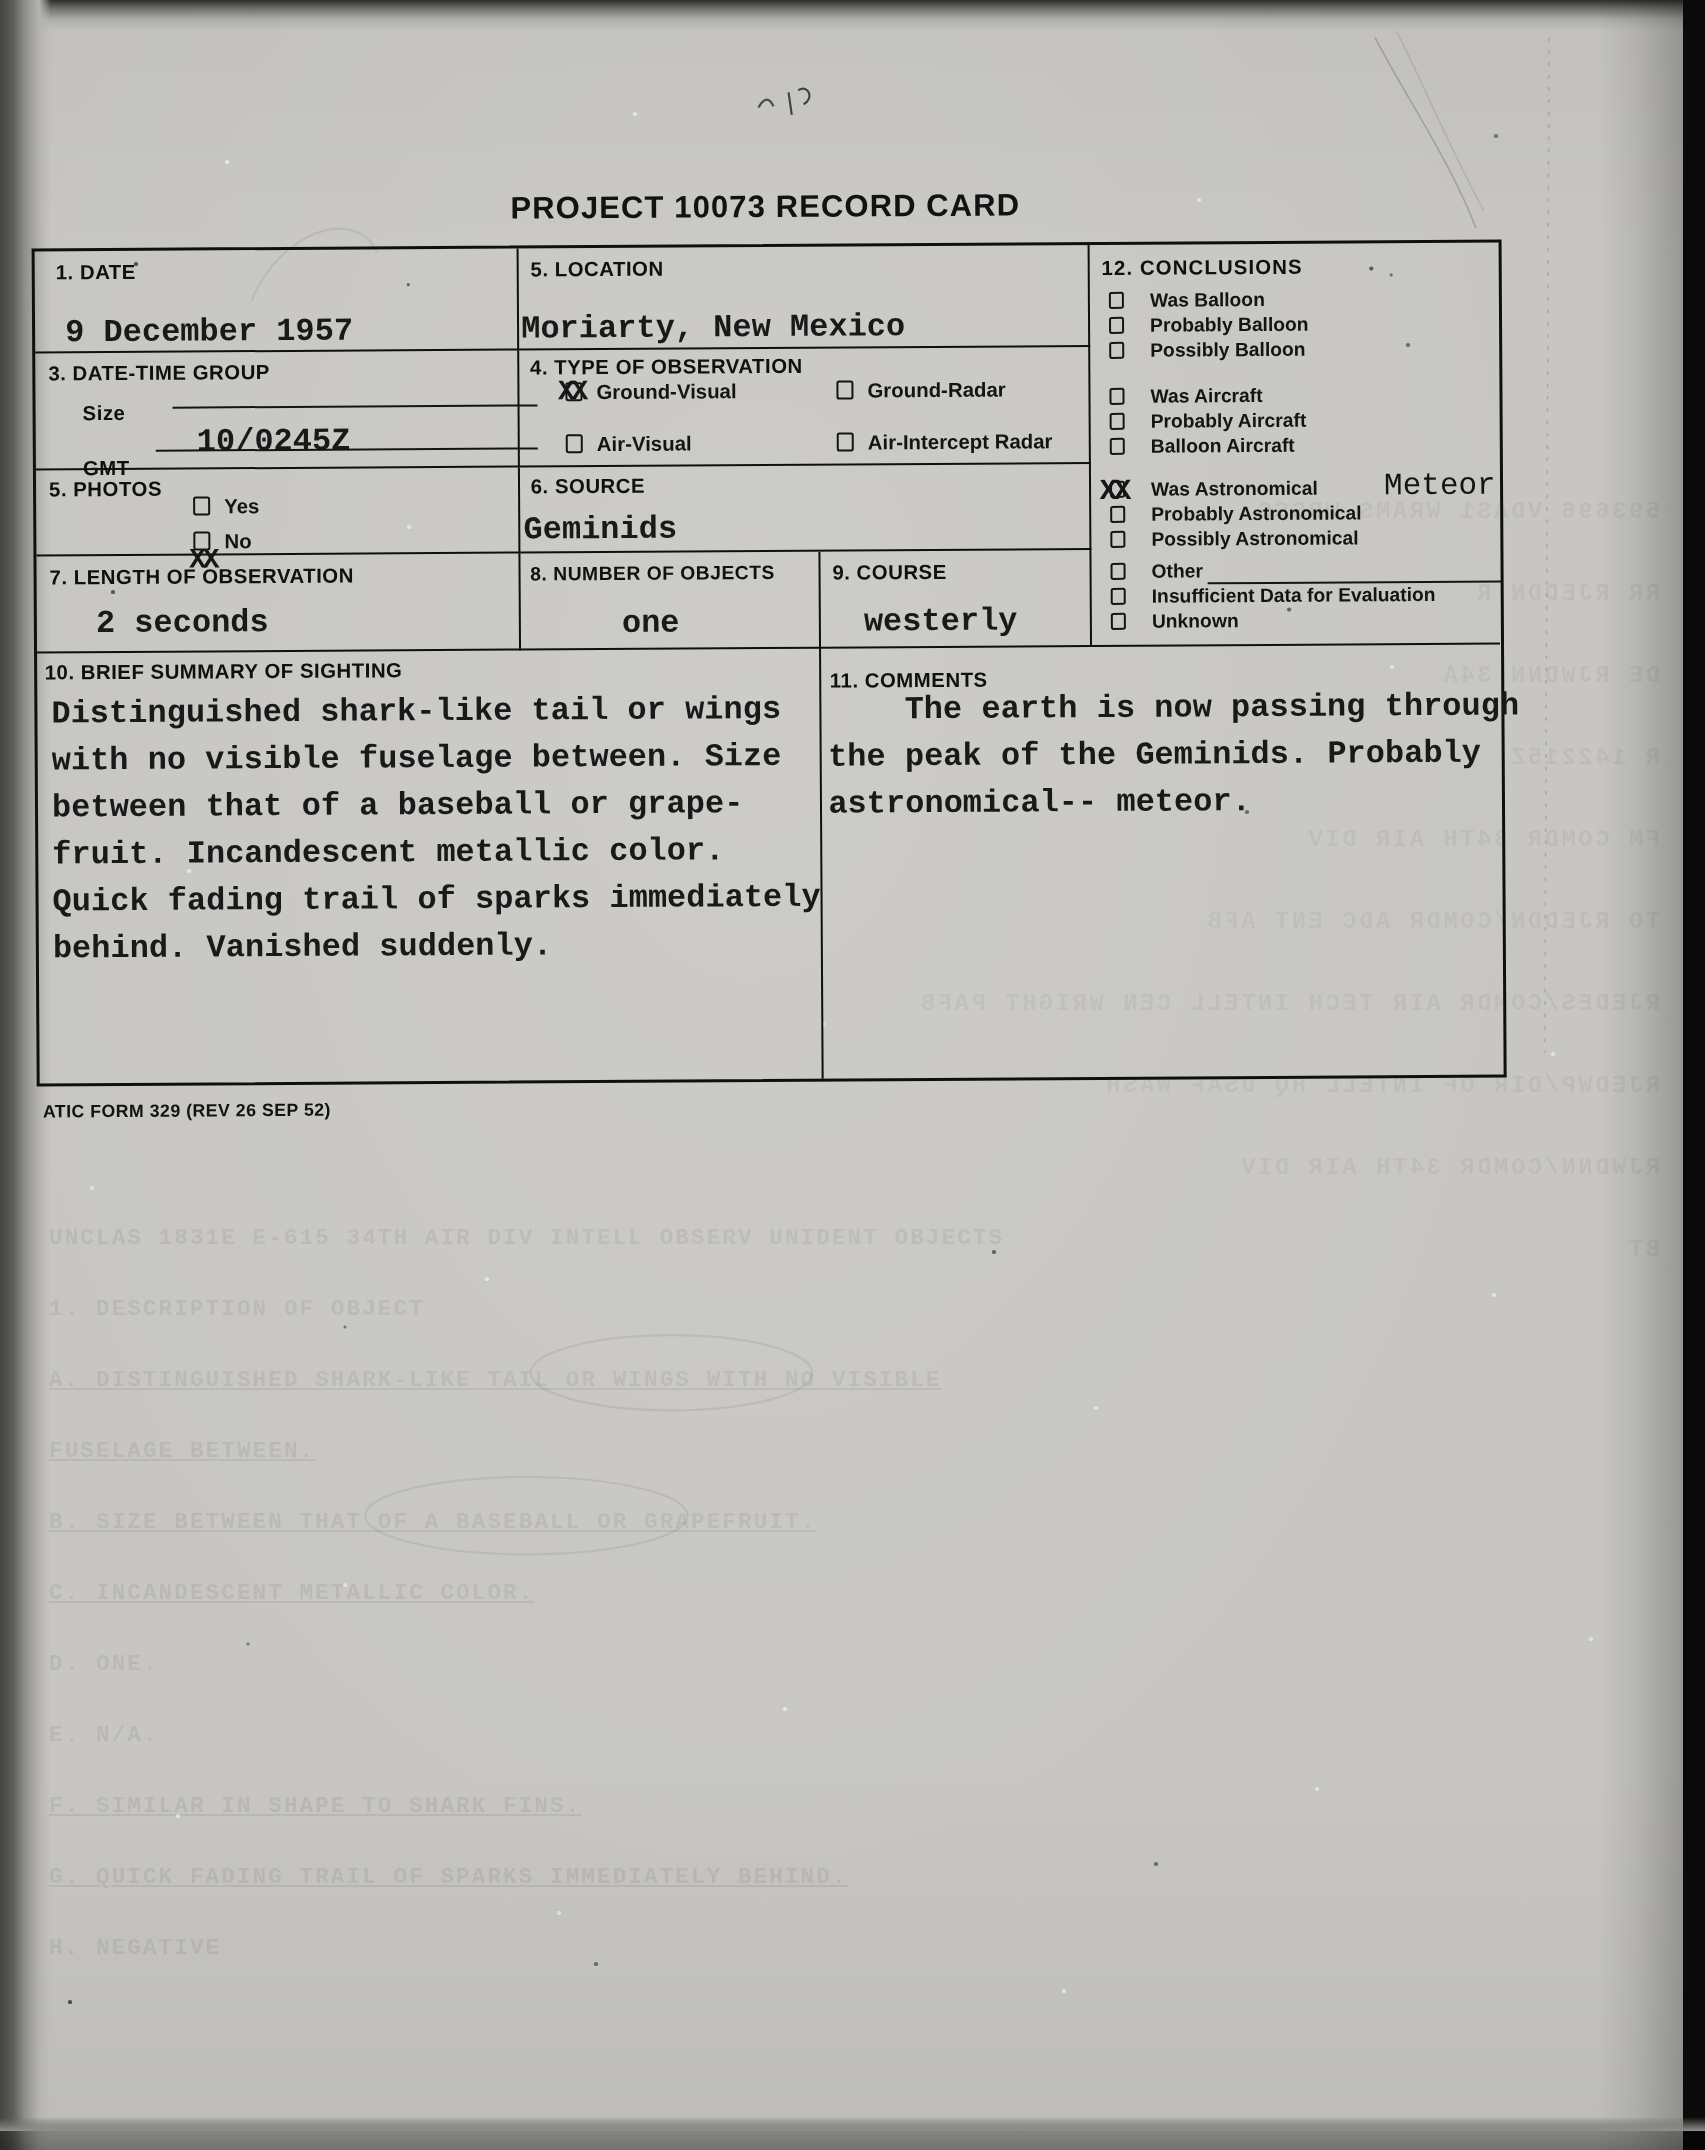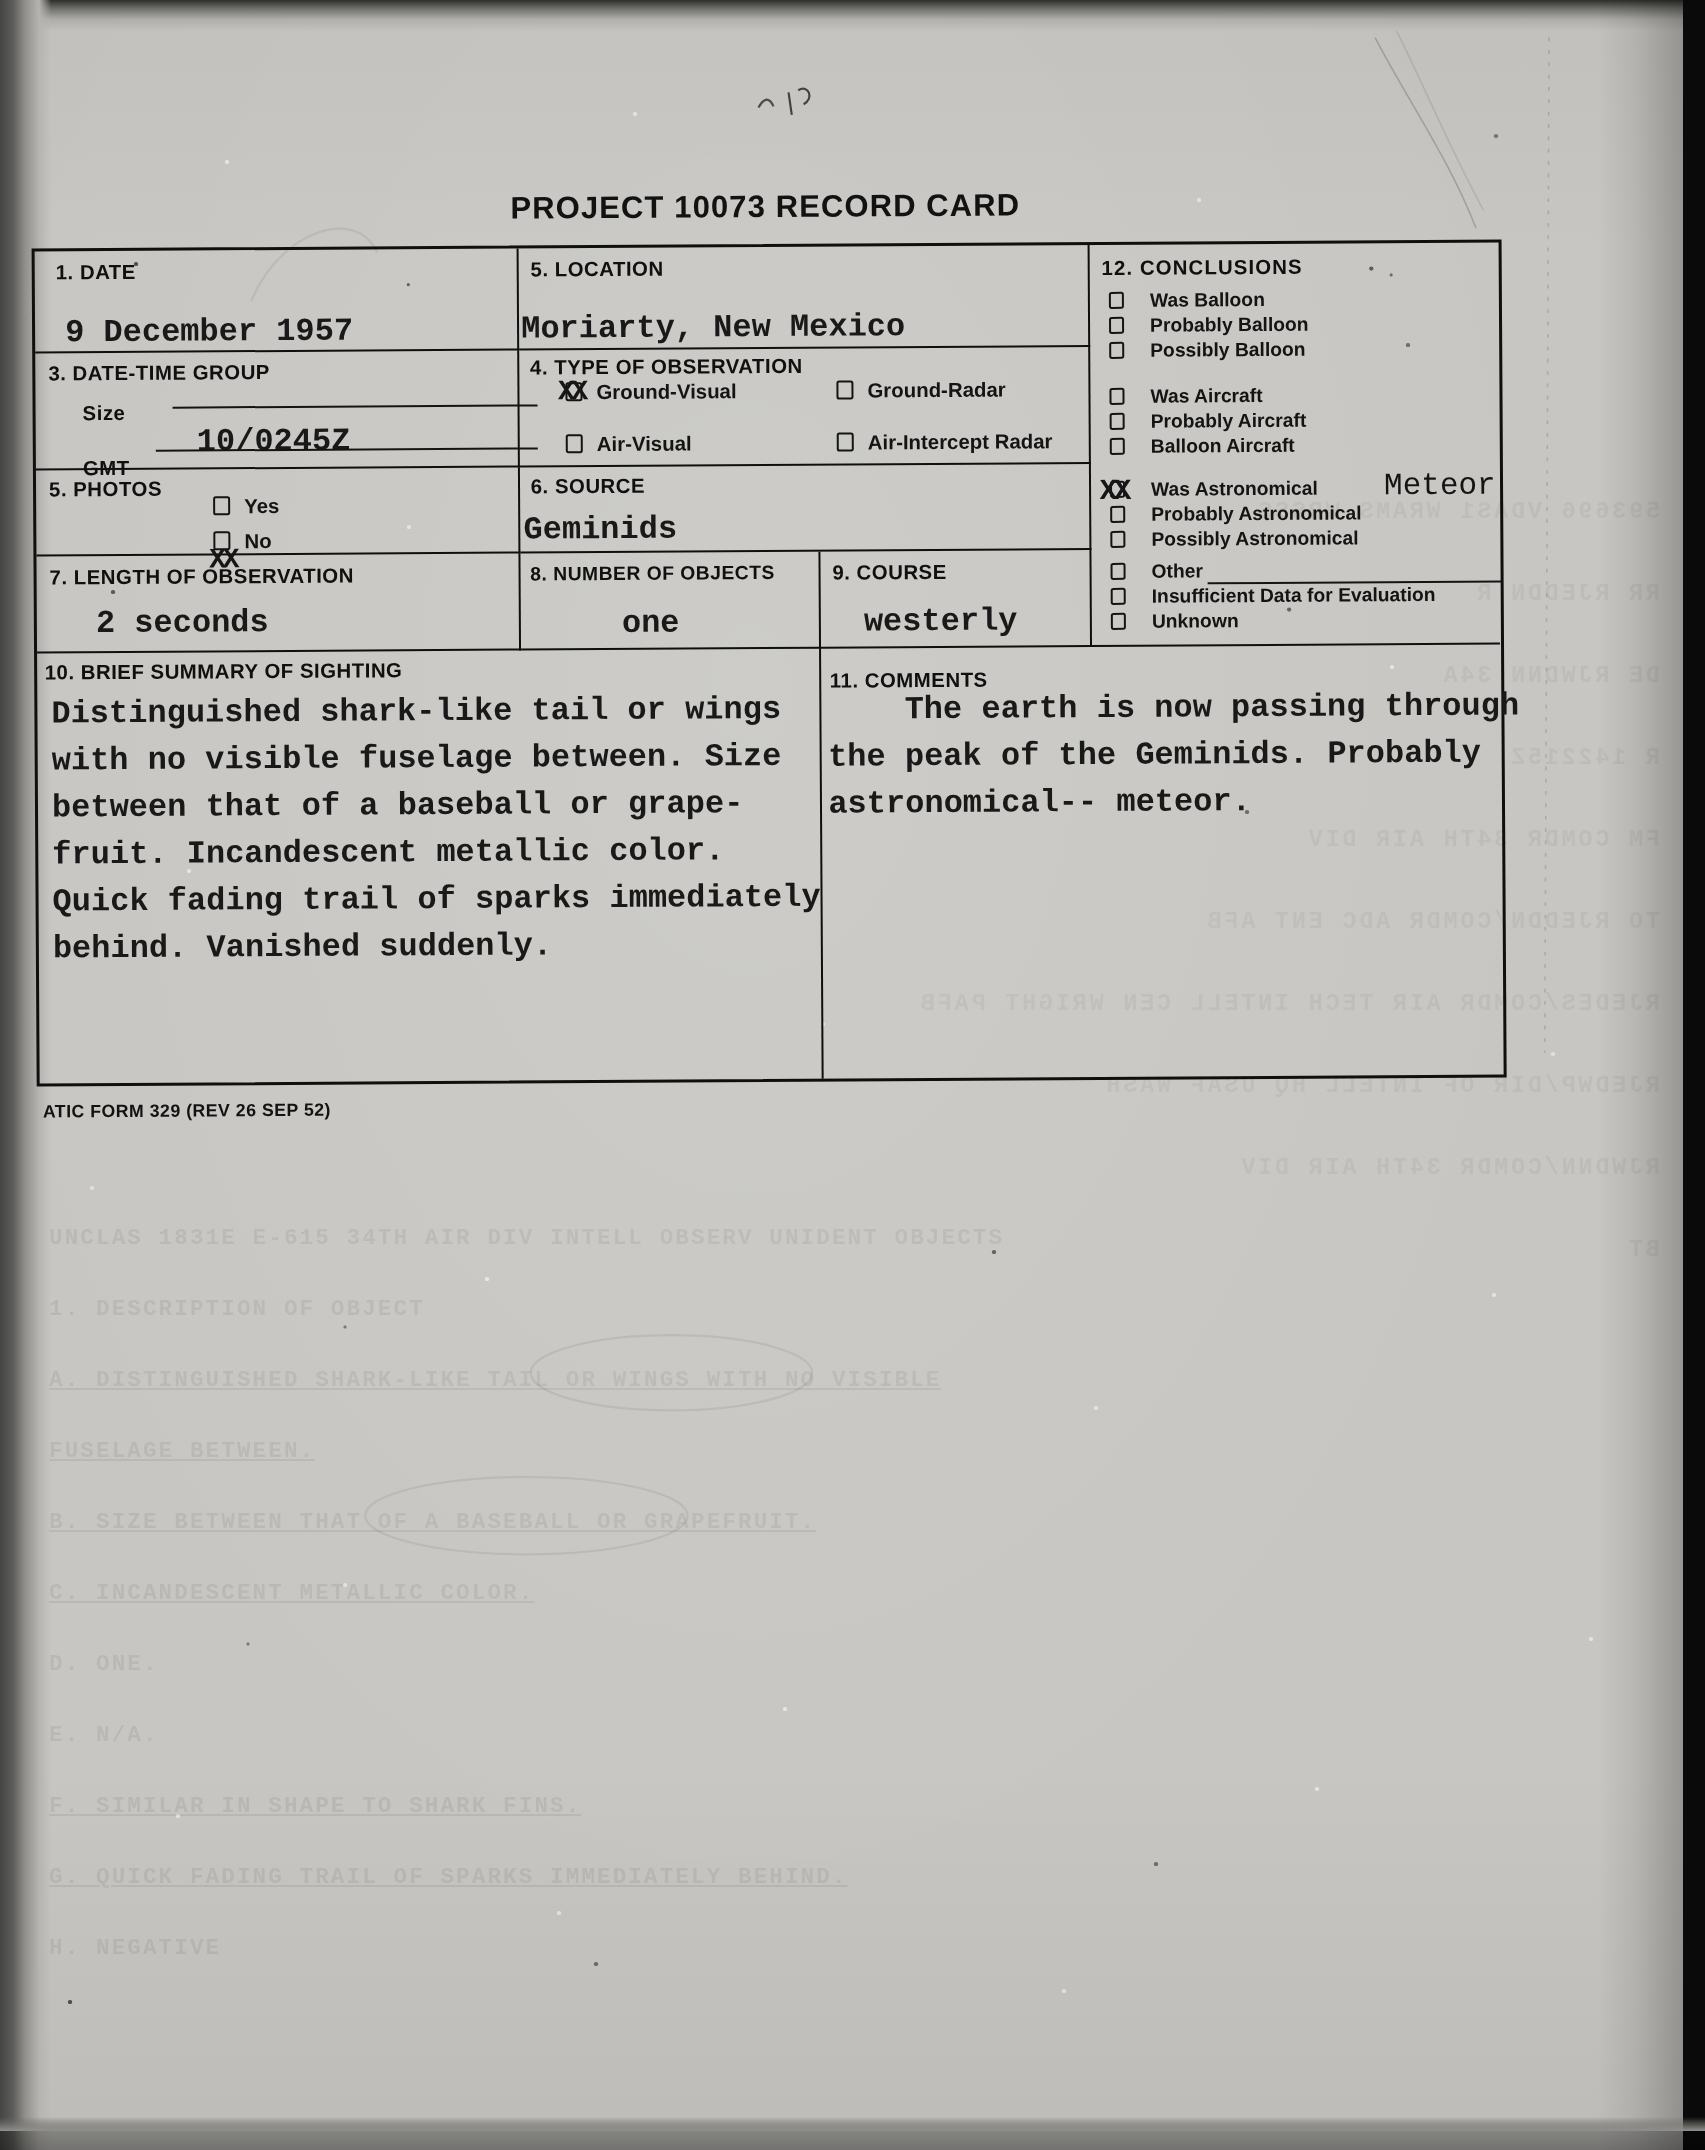--- a/index.html
+++ b/index.html
@@ -78,21 +78,21 @@
        box-sizing:content-box;}
   .xxmark{position:absolute;font-family:"Liberation Mono",monospace;font-weight:700;
           font-size:28px;color:#161616;letter-spacing:-3.2px;}
   
   #obs-options{position:absolute;left:46px;top:31px;width:516px;display:grid;
                grid-template-columns:271px 244px;grid-auto-rows:52px;}
   .opt{position:relative;padding-left:31px;font-size:20.4px;font-weight:700;white-space:nowrap;}
   .opt .cbx{position:absolute;left:0;top:1.1px;}
   .opt .xxmark{left:-7.5px;top:-5.4px;}
   
-  #photo-options{position:absolute;left:157px;top:26px;margin-left:20px;}
+  #photo-options{position:absolute;left:157px;top:26px;}
   #photo-options .opt{margin-bottom:11.8px;}
   #photo-options .opt .xxmark{left:-4.3px;top:14px;}
   
   #concl-groups{position:absolute;left:0;top:0;right:0;bottom:0;}
   .concl-group{position:absolute;left:0;right:4.3px;}
   .concl-group:nth-child(1){top:45px;} .concl-group:nth-child(2){top:141px;}
   .concl-group:nth-child(3){top:234px;} .concl-group:nth-child(4){top:316px;}
   .crow{position:relative;height:25px;padding-left:60px;font-size:19.3px;font-weight:700;white-space:nowrap;}
   .crow .cbx{position:absolute;left:19.3px;top:2.1px;width:10.7px;height:13px;border-width:2.7px;}
   .crow .xxmark{left:8.6px;top:-4.3px;font-size:29px;}

